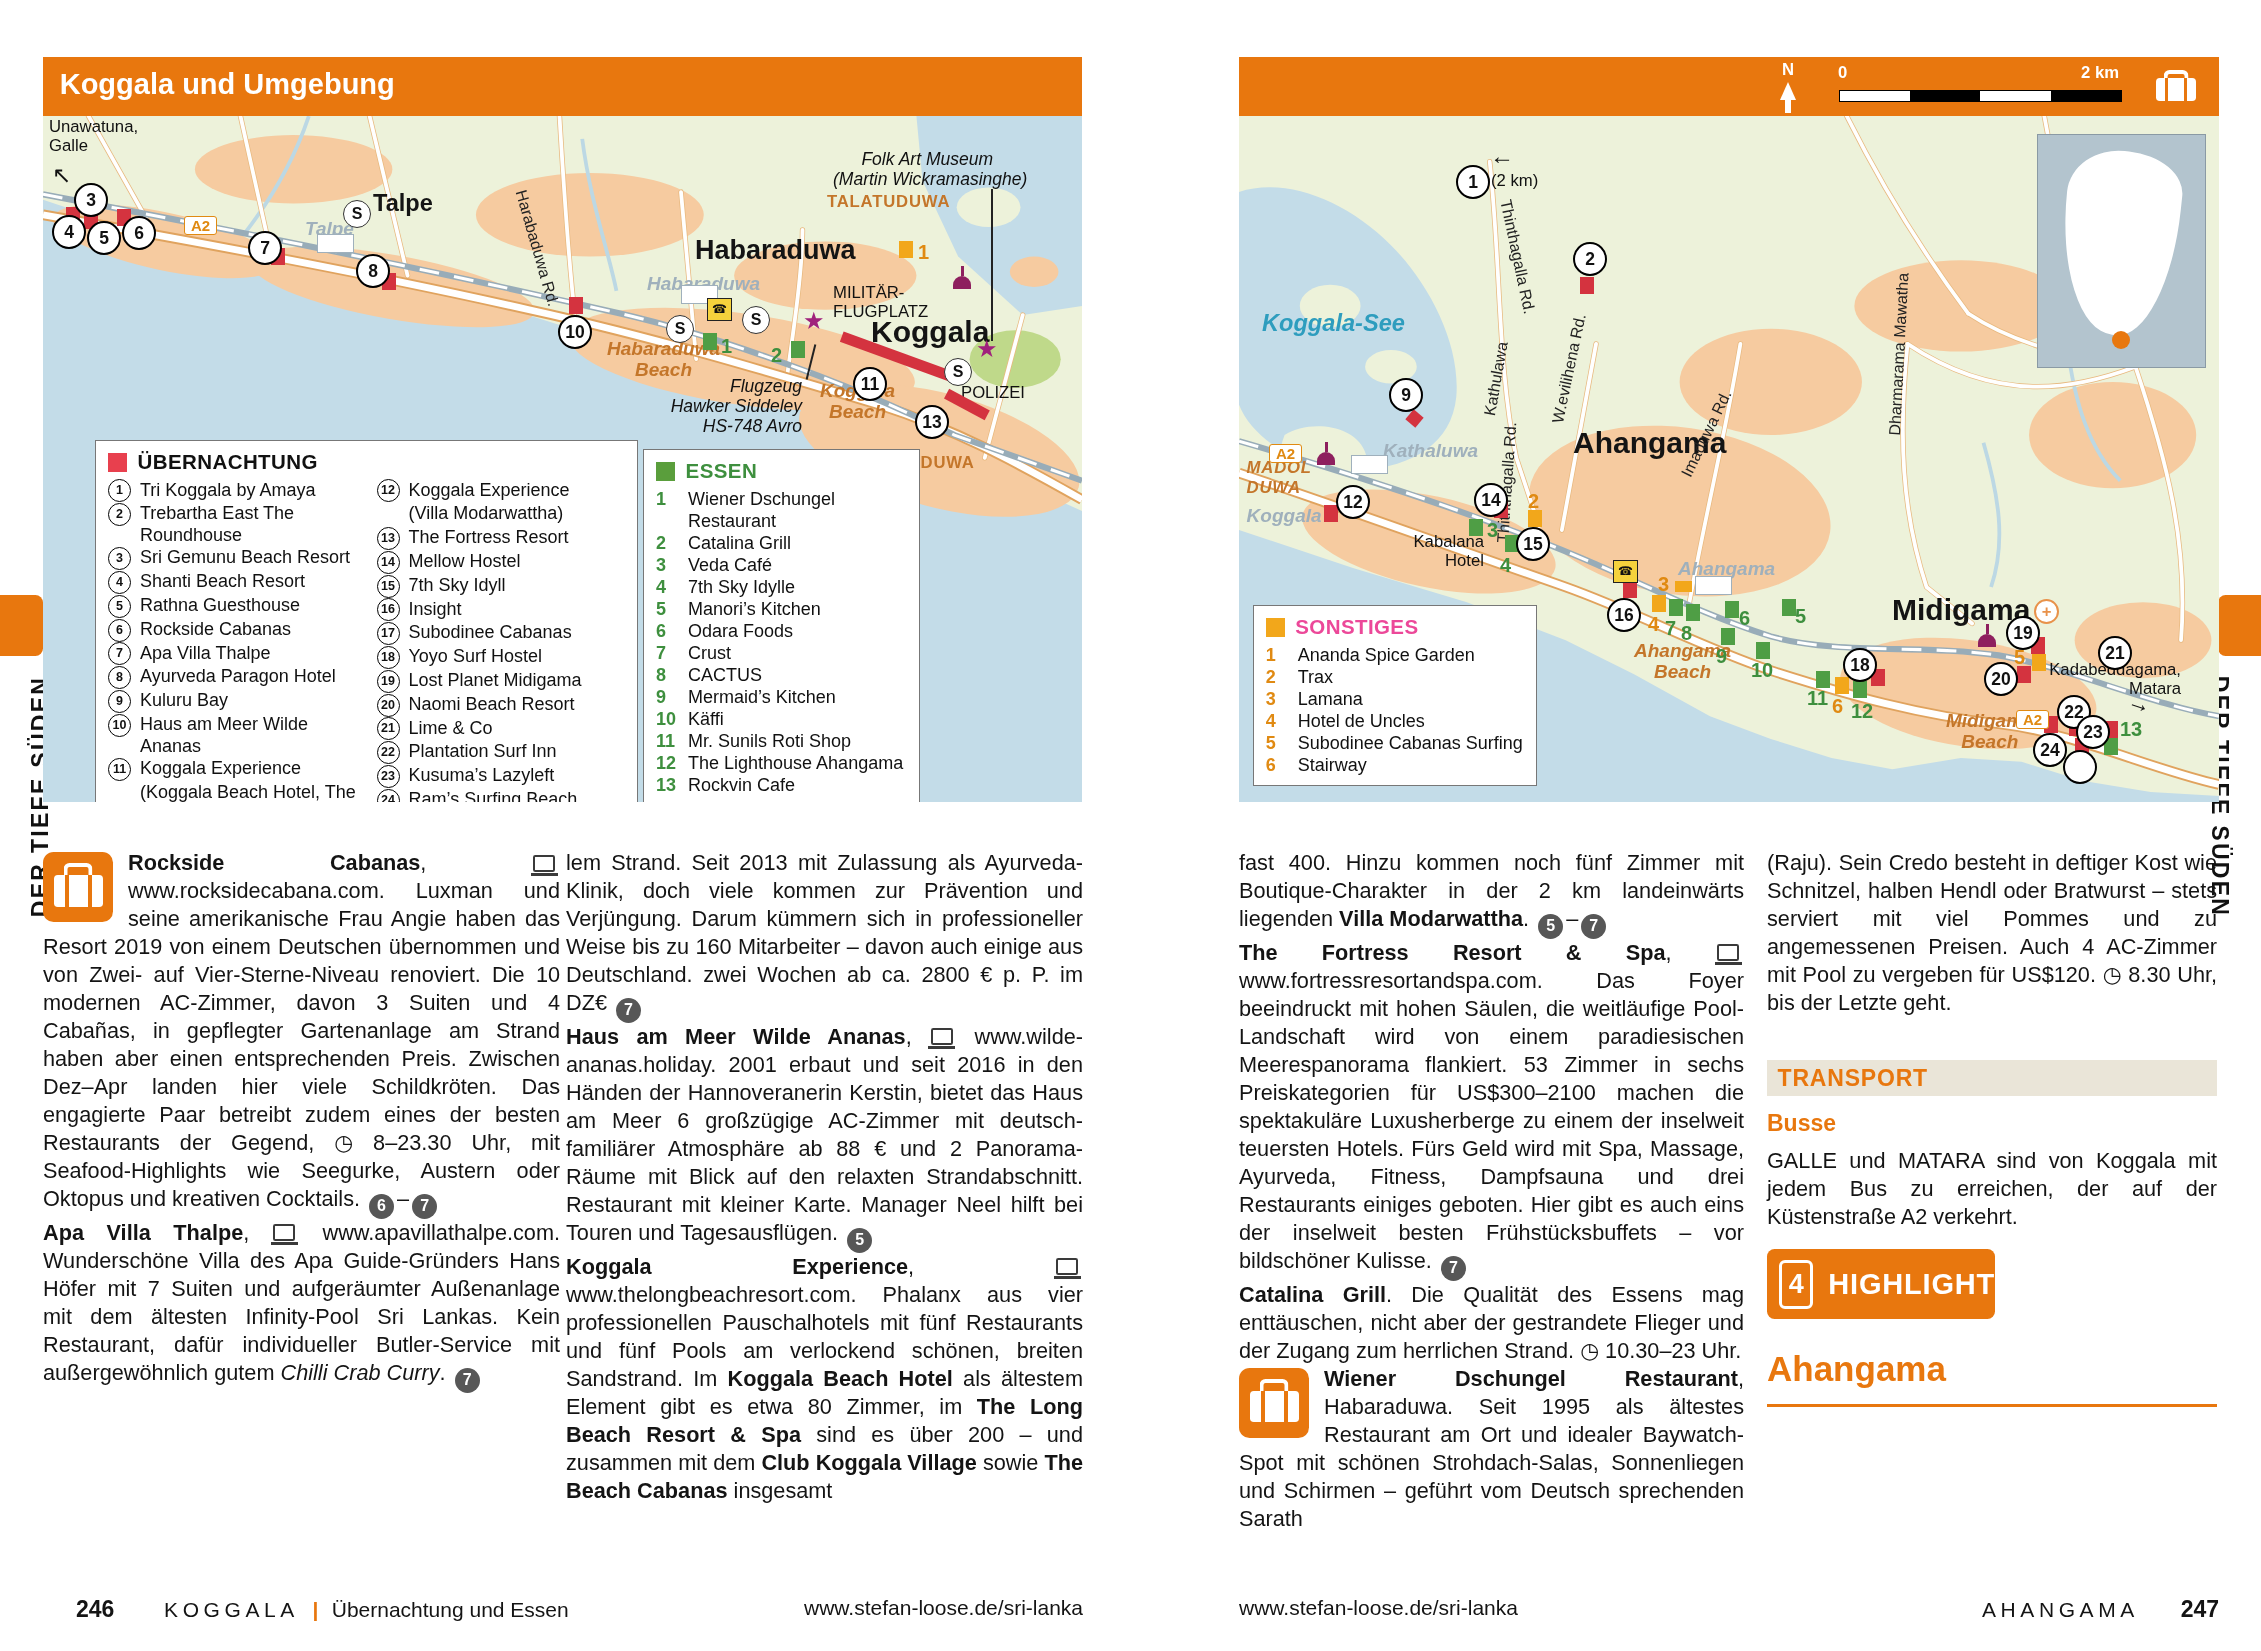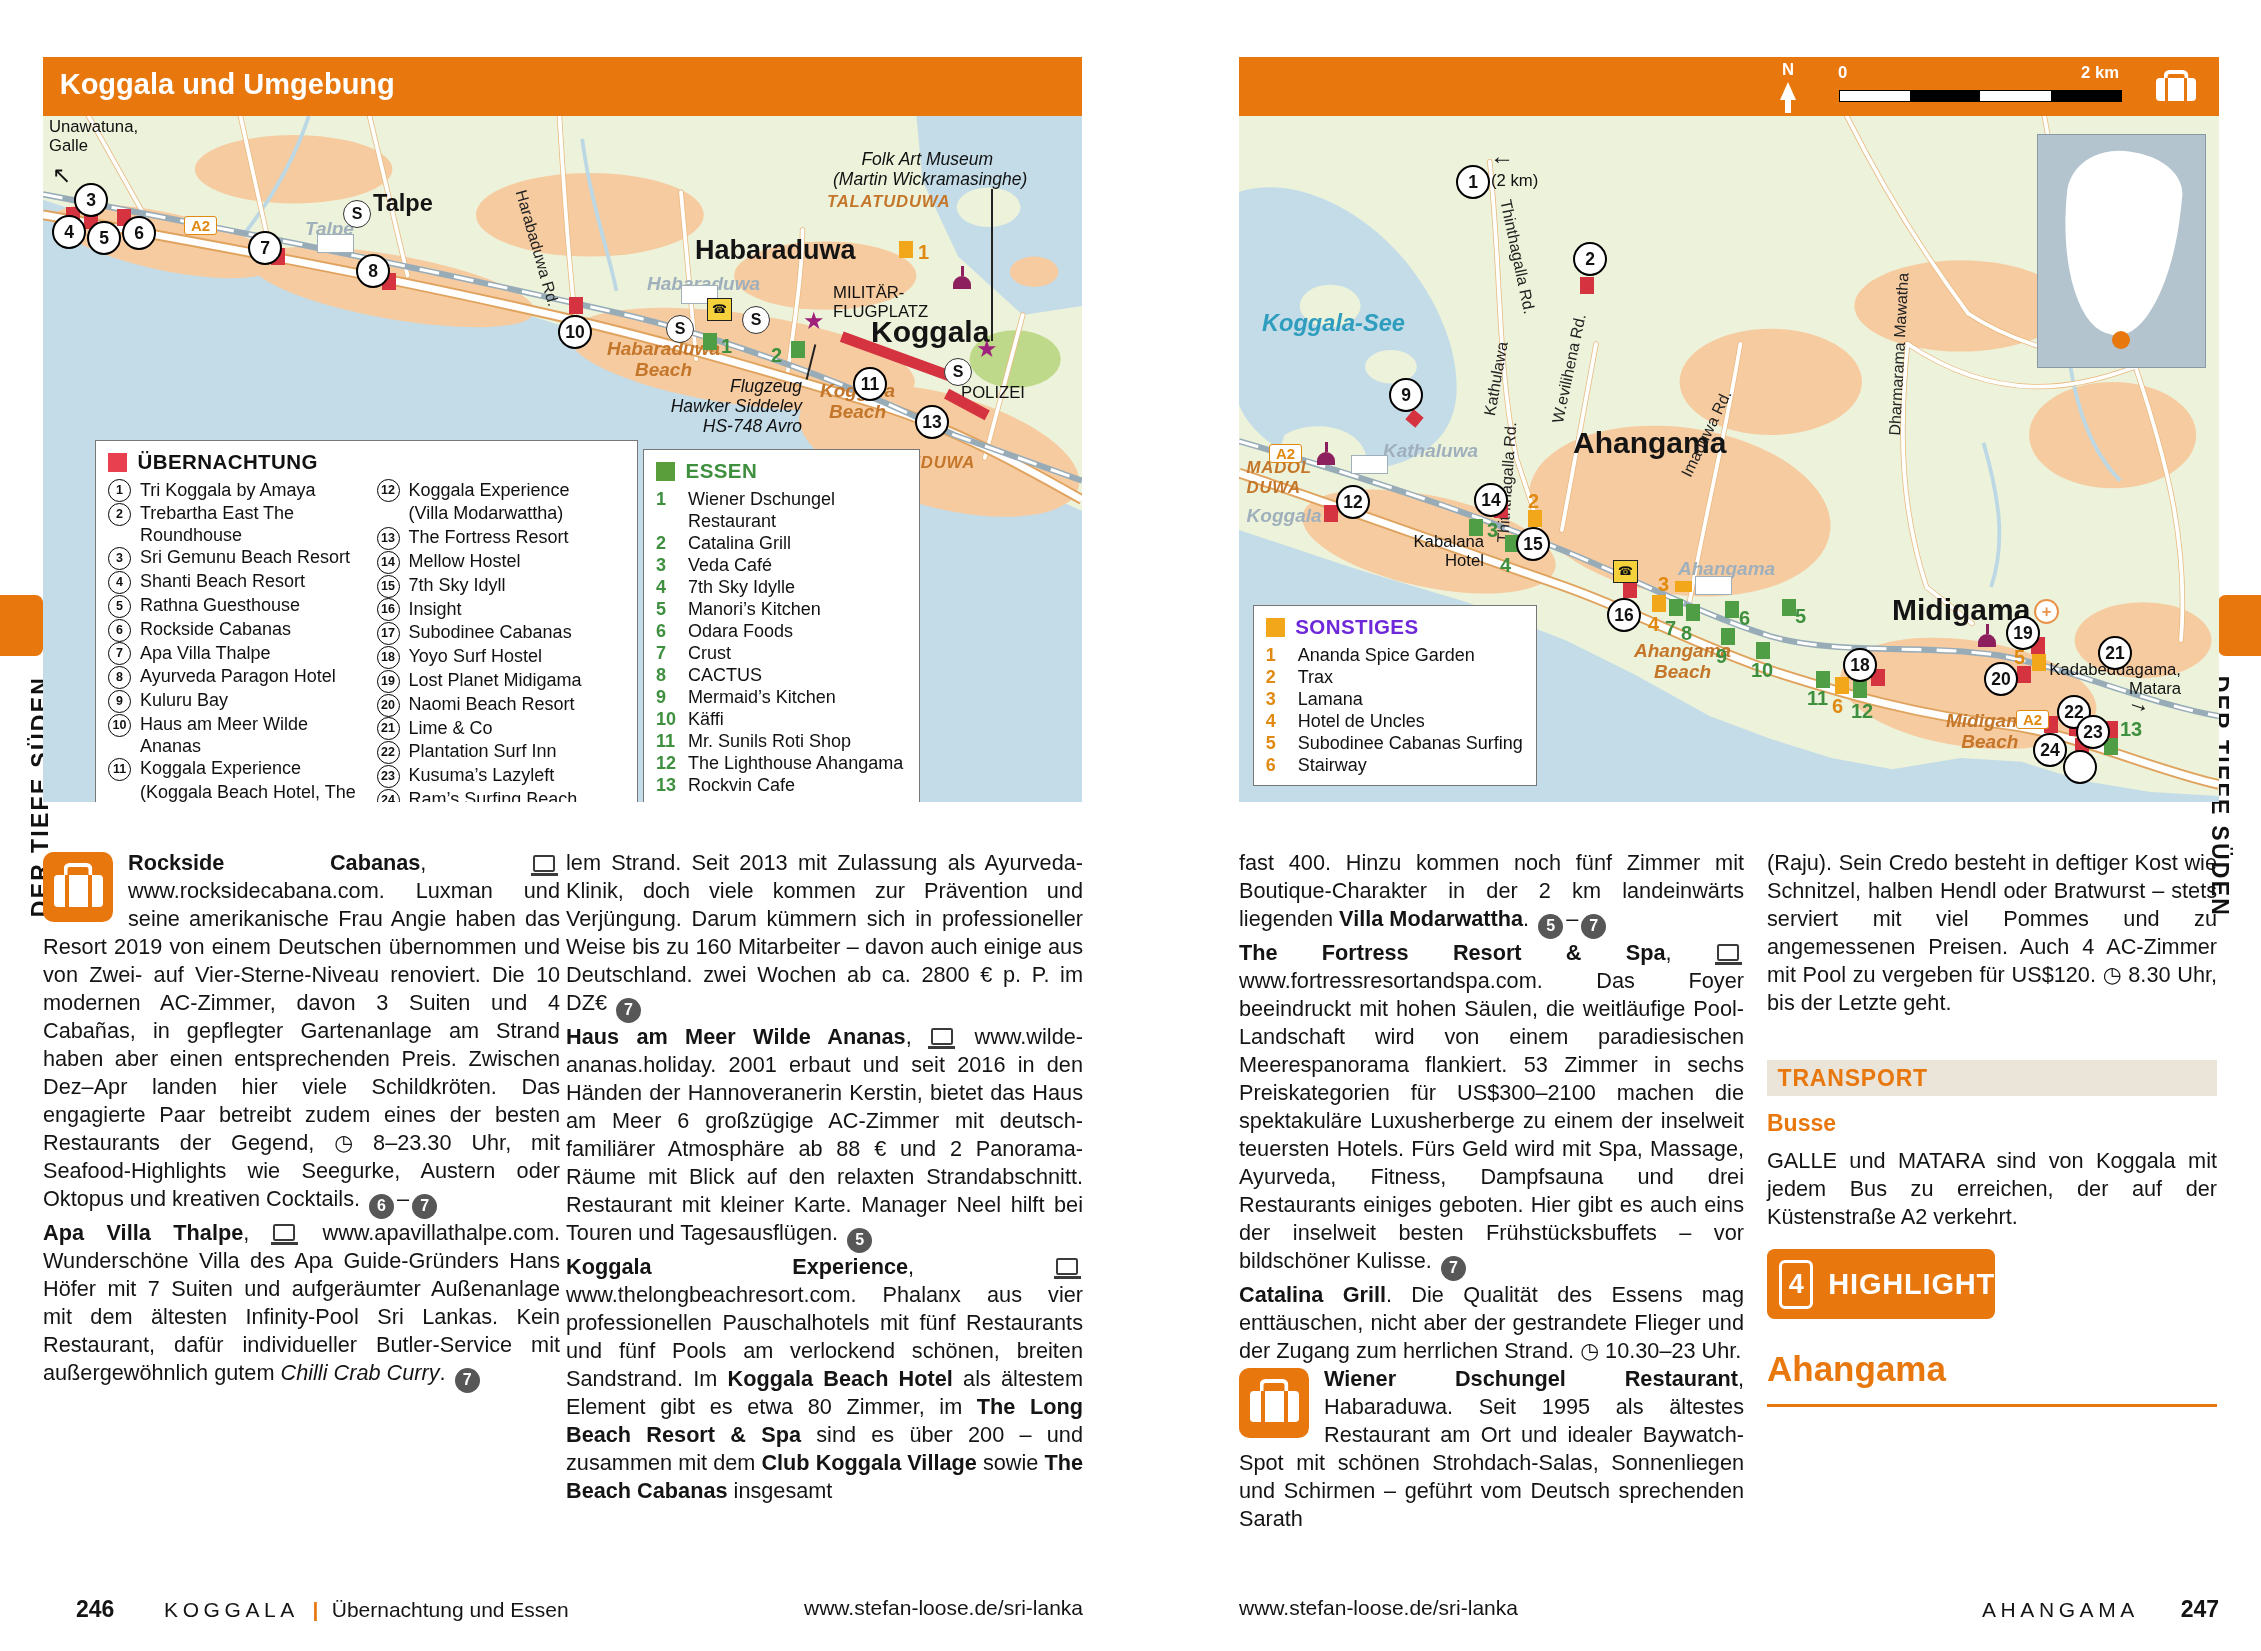--- a/index.html
+++ b/index.html
@@ -20,21 +20,21 @@
   .map-bar .ttl{position:absolute;left:16.7px;top:10.6px;font-size:29px;font-weight:bold}
   .map-body{position:relative;height:686px;background:#C3DCE8;overflow:hidden}
   .map-body svg{position:absolute;left:0;top:0}
   
   .ml{position:absolute;white-space:nowrap}
   .town-big{font-size:27px;font-weight:bold;color:#141414}
   .town-med{font-size:23.6px;font-weight:bold;color:#141414}
   .town-grey{color:#9FB0BC;font-style:italic;font-weight:bold;font-size:19px}
   .beach{color:#C4762A;font-style:italic;font-weight:bold;font-size:19px;text-align:center;line-height:1.12}
   .water-lbl{color:#2E9DBE;font-style:italic;font-weight:bold;font-size:23.6px}
-  .area-lbl{color:#C4762A;font-size:16.7px;letter-spacing:0.8px;font-style:italic;font-weight:bold}
+  .area-lbl{color:#C4762A;font-size:16.7px;letter-spacing:0.8px;font-weight:bold}
   .plain-lbl{font-size:16.7px;color:#111;line-height:1.15}
   .it-lbl{font-style:italic;font-size:17.5px;color:#111;text-align:right;line-height:1.15}
   .road-lbl{font-size:16px;color:#222}
   .circle-m{position:absolute;width:30px;height:30px;border:2.3px solid #000;border-radius:50%;background:#fff;
             font-weight:bold;font-size:17.5px;display:flex;align-items:center;justify-content:center;z-index:4}
   .sq{position:absolute;width:13.7px;height:16.7px;z-index:3}
   .sq.red{background:#D4333F}.sq.green{background:#4F9E45}.sq.orange{background:#F2A71B}
   .red-diamond{position:absolute;width:13px;height:13px;background:#D4333F;transform:rotate(40deg);z-index:3}
   .numlbl{position:absolute;font-weight:bold;font-size:20px;z-index:4}
   .numlbl.green{color:#3E8F3E}.numlbl.orange{color:#E08A12}
@@ -576,21 +576,21 @@
         </div>
 
       <div class="inset" style="left:798px;top:17.5px;width:167px;height:232px">
         <div class="isl"></div>
         <div class="dot"></div>
       </div>
 
       <div class="legend" style="left:13.7px;top:489px;width:258px">
         <div class="lg-title">
           <span class="lg-sq" style="background:#F2A71B"></span>
-          <span style="color:#6d28d9">SONSTIGES</span>
+          <span style="color:#ec4899">SONSTIGES</span>
           </div>
         <div class="plainnum orange">
             <div class="lg-row">
               <span class="lg-n">1</span>
               <span class="lg-t">Ananda Spice Garden</span>
             </div>
             <div class="lg-row">
               <span class="lg-n">2</span>
               <span class="lg-t">Trax</span>
             </div>

